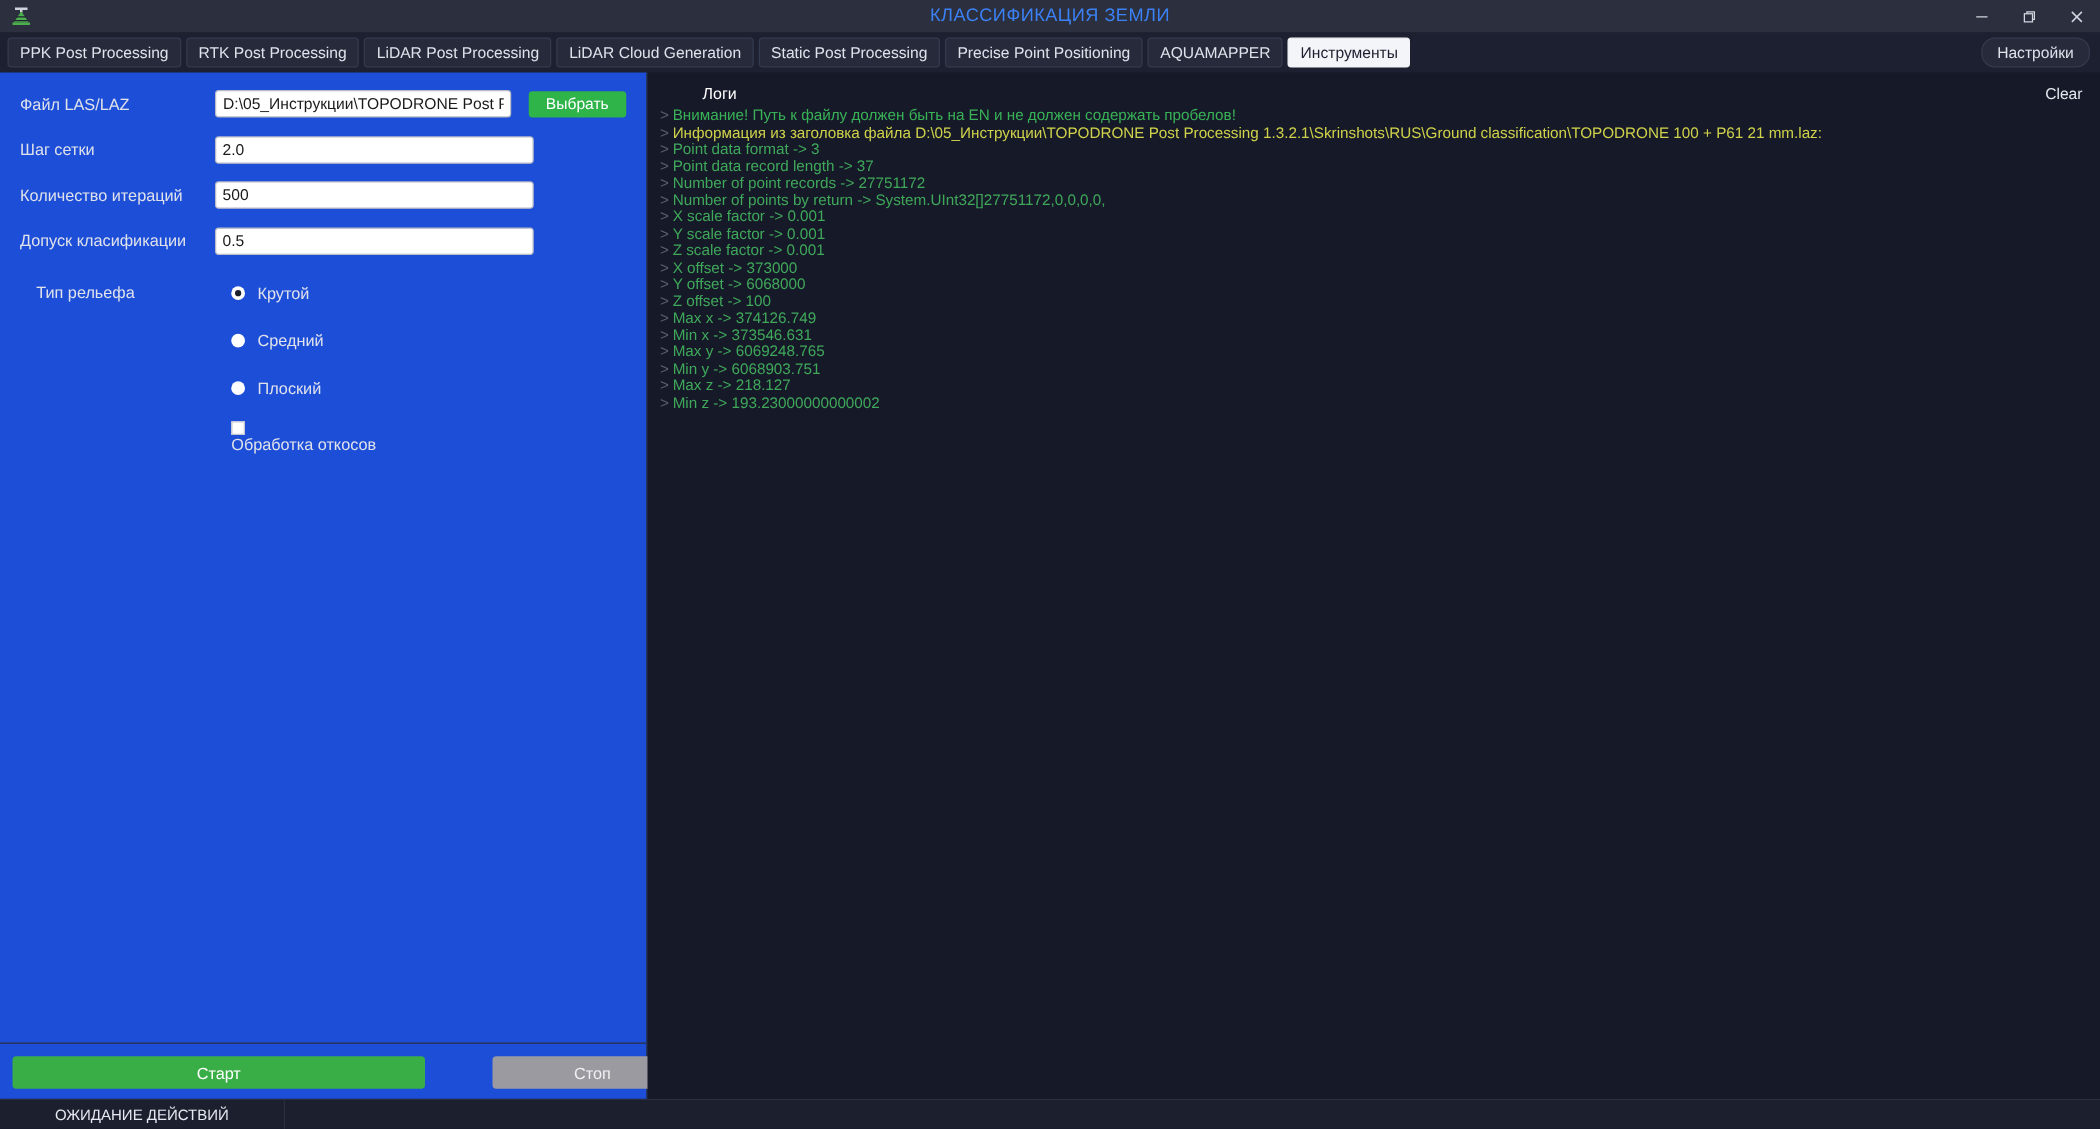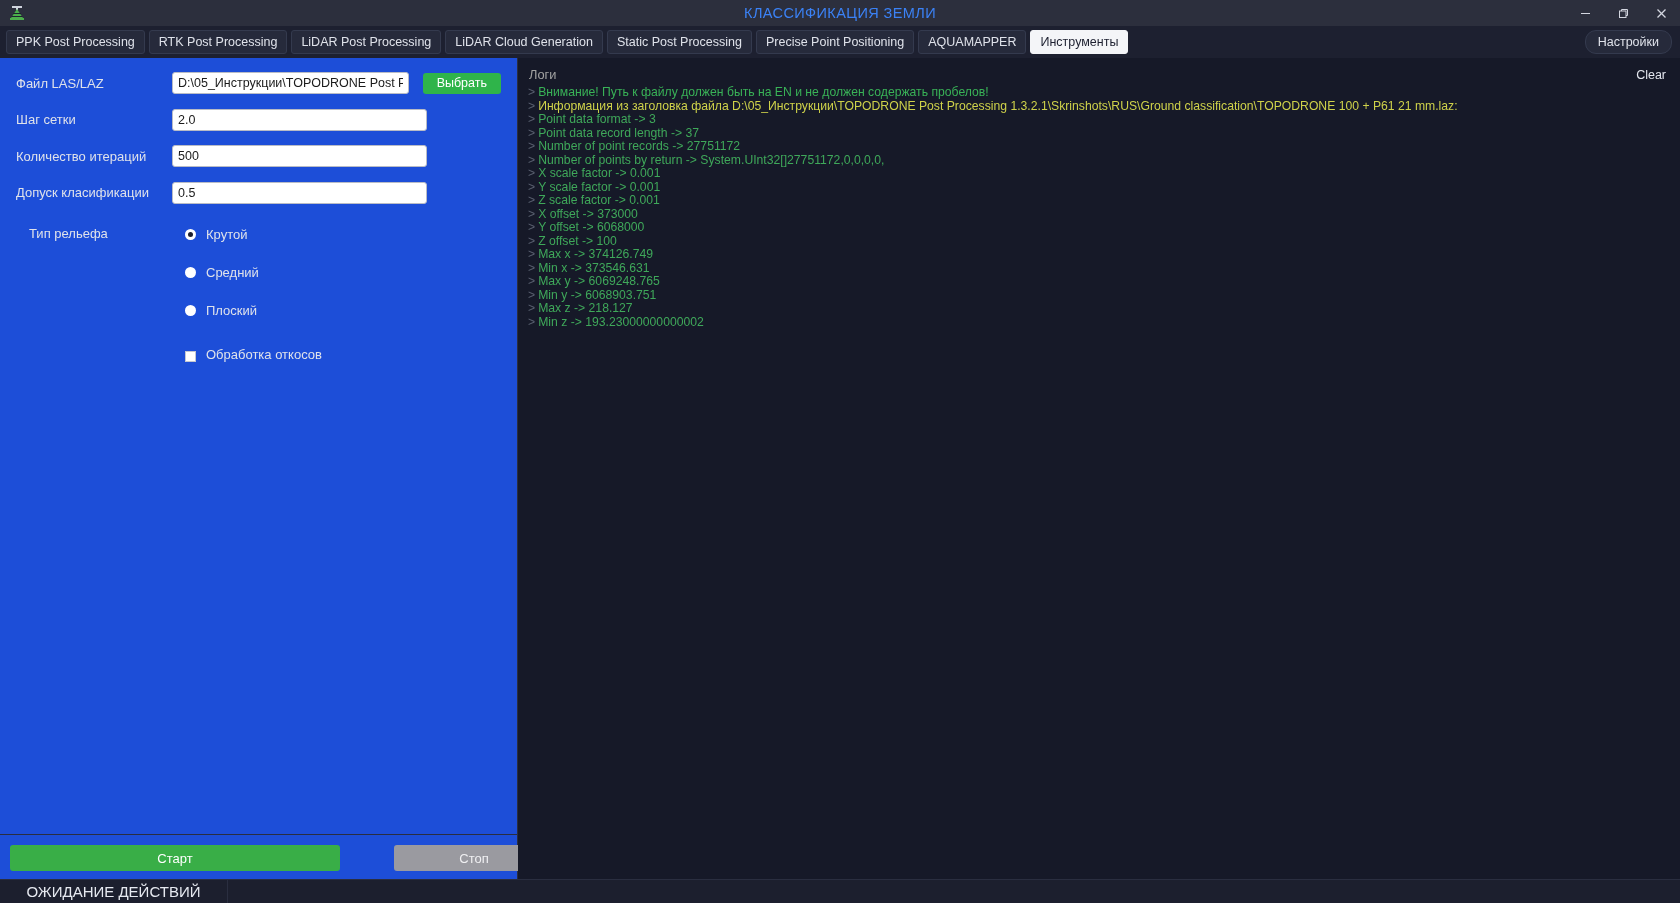--- a/index.html
+++ b/index.html
@@ -165,24 +165,25 @@
     content: "";
     position: absolute;
     left: 3px; top: 3px;
     width: 5px; height: 5px;
     border-radius: 50%;
     background: #1c1f2e;
   }
   .radio-label { color: #dfe2ea; font-size: 13px; }
 
   .check-row {
-    display: flex; align-items: flex-end;
+    display: flex; align-items: flex-start;
     height: 25px;
     margin-top: 1px;
     cursor: pointer;
+    flex-direction: column;
   }
   .check-mark {
     width: 11px; height: 11px;
     background: #ffffff;
     border: 1px solid #c4c7d0;
     margin-right: 10px;
     flex: 0 0 11px;
   }
   .check-label { color: #dfe2ea; font-size: 13px; }
 
@@ -218,22 +219,23 @@
     background: #161928;
     display: flex; flex-direction: column;
     min-width: 0;
     position: relative;
   }
   .log-head {
     display: flex; align-items: center;
     padding: 9px 14px 4px 11px;
   }
   .log-title {
-    color: #a3a3a3;
+    color: #ffffff;
     font-size: 12.8px;
+    margin-left: 33px;
   }
   .log-clear {
     margin-left: auto;
     color: #e4e7ef;
     font-size: 12.5px;
     cursor: pointer;
   }
   .log-body {
     flex: 1 1 auto;
     overflow: hidden;
@@ -256,21 +258,21 @@
     height: 24px;
     background: #1c1f2e;
     border-top: 1px solid #2a2e40;
     display: flex; align-items: center;
   }
   .status-cell {
     height: 24px;
     display: flex; align-items: center;
     padding: 0 20px;
     color: #e6e9f0;
-    font-size: 15px;
+    font-size: 12px;
   }
   .status-cell.first {
     width: 228px;
     justify-content: center;
     border-right: 1px solid #2a2e40;
   }
 </style>
 </head>
 <body>
 

